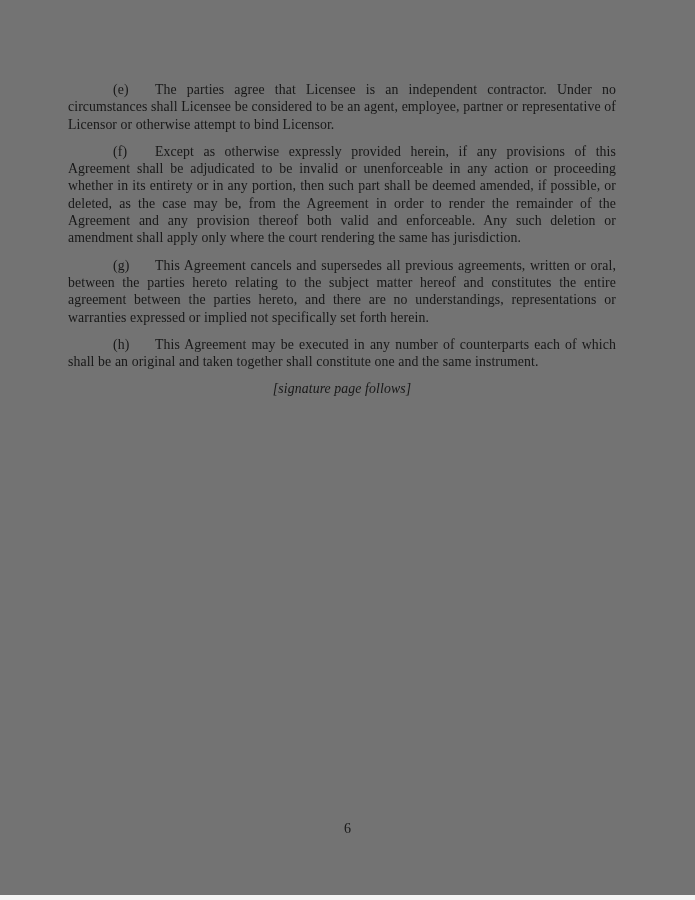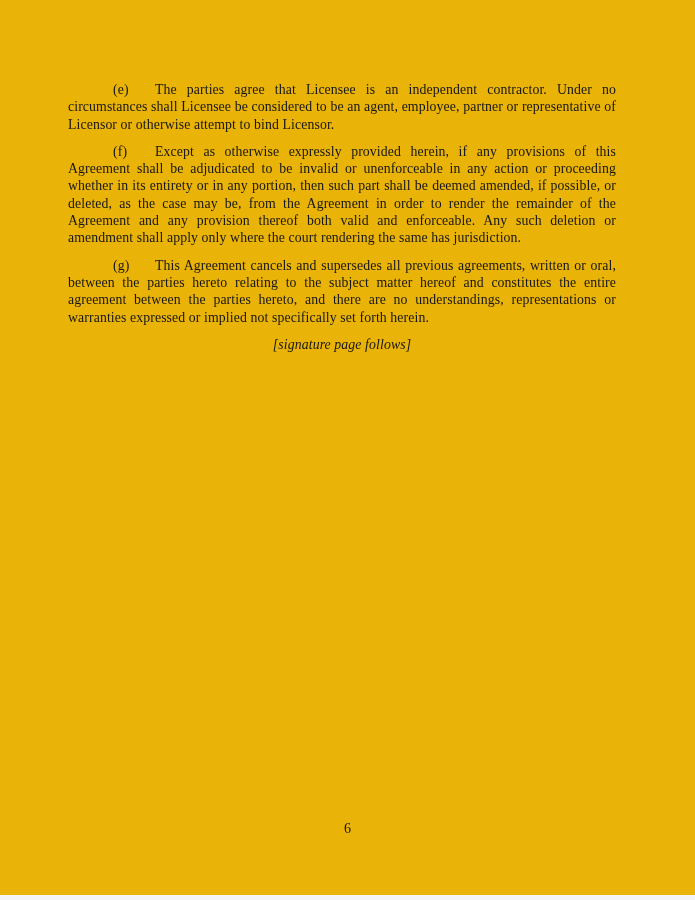--- a/index.html
+++ b/index.html
@@ -11,21 +11,21 @@
     height: 900px;
     background: #ffffff;
     position: relative;
     overflow: hidden;
     font-family: "Liberation Serif", "DejaVu Serif", serif;
     color: #171717;
   }
   .page {
     position: absolute;
     inset: 0;
-    background: #eab308;
+    background: #737373;
   }
   .content {
     position: absolute;
     left: 68px;
     top: 81px;
     width: 548px;
   }
   p.para {
     margin: 0 0 10px 0;
     font-size: 13.8px;
@@ -70,20 +70,21 @@
 
 <div class="page">
   <div class="content">
 
     <p class="para"><span class="plabel">(e)</span><span>The parties agree that Licensee is an independent contractor. Under no circumstances shall Licensee be considered to be an agent, employee, partner or representative of Licensor or otherwise attempt to bind Licensor.</span></p>
 
     <p class="para"><span class="plabel">(f)</span><span>Except as otherwise expressly provided herein, if any provisions of this Agreement shall be adjudicated to be invalid or unenforceable in any action or proceeding whether in its entirety or in any portion, then such part shall be deemed amended, if possible, or deleted, as the case may be, from the Agreement in order to render the remainder of the Agreement and any provision thereof both valid and enforceable. Any such deletion or amendment shall apply only where the court rendering the same has jurisdiction.</span></p>
 
     <p class="para"><span class="plabel">(g)</span><span>This Agreement cancels and supersedes all previous agreements, written or oral, between the parties hereto relating to the subject matter hereof and constitutes the entire agreement between the parties hereto, and there are no understandings, representations or warranties expressed or implied not specifically set forth herein.</span></p>
 
+    <p class="para"><span class="plabel">(h)</span><span>This Agreement may be executed in any number of counterparts each of which shall be an original and taken together shall constitute one and the same instrument.</span></p>
 
     <div class="sig-note">[signature page follows]</div>
   </div>
 
   <div class="page-number">6</div>
 
   <div class="scan-edge"></div>
 </div>
 
 </body></html>

